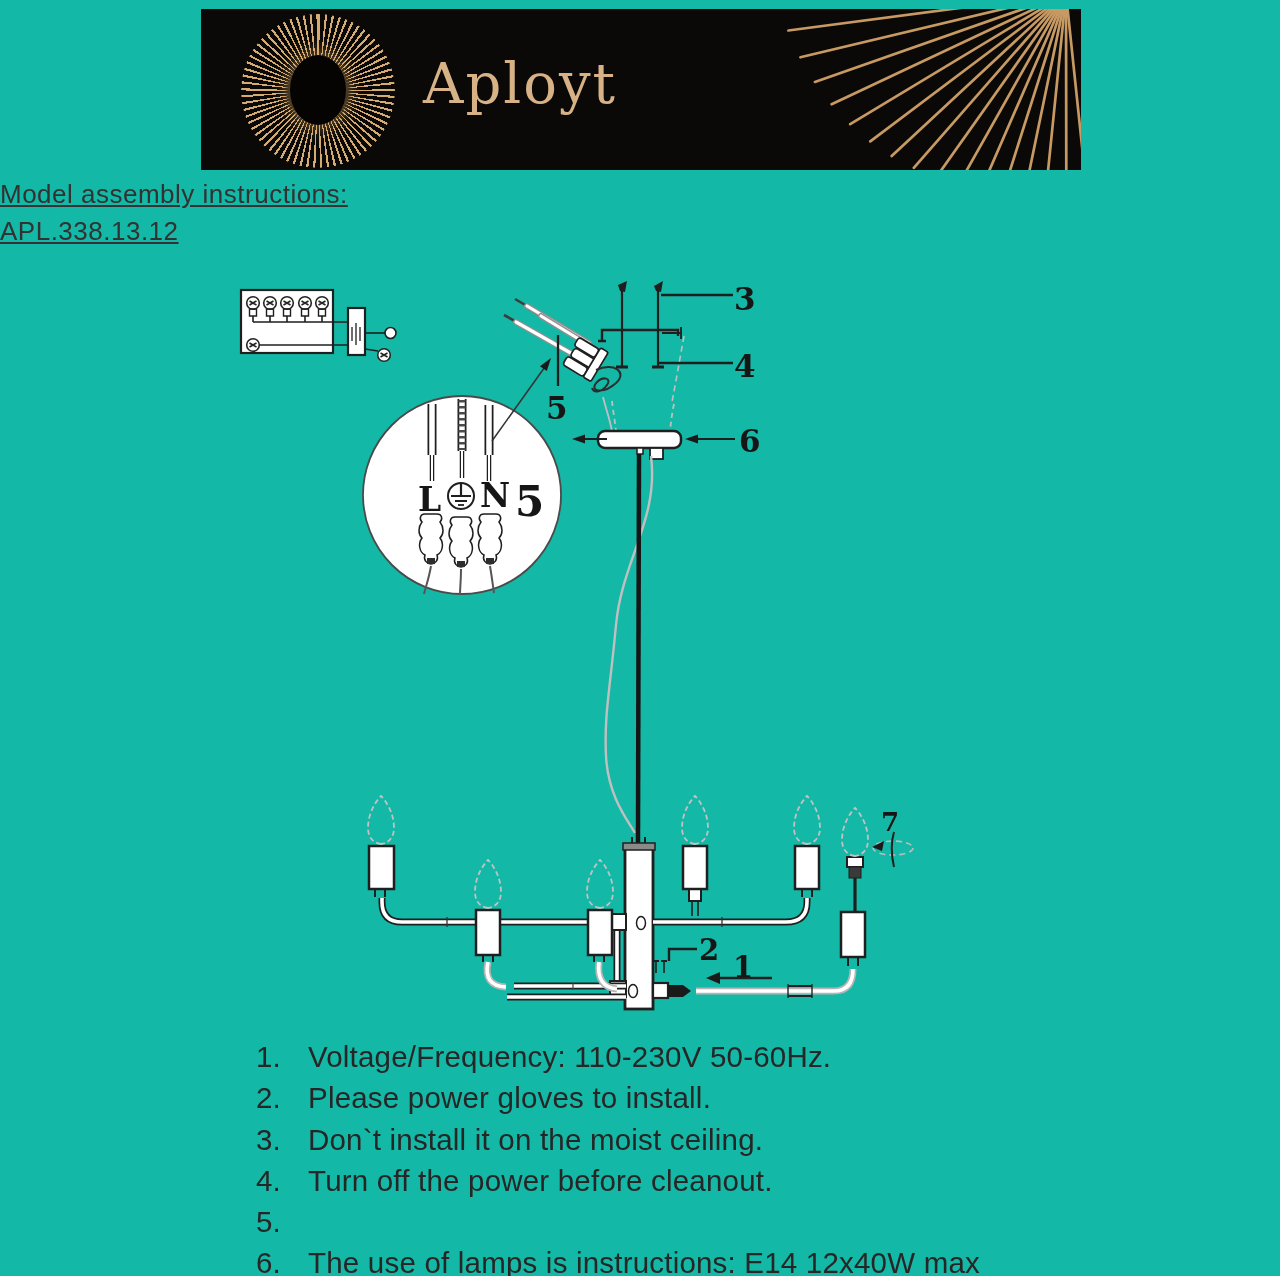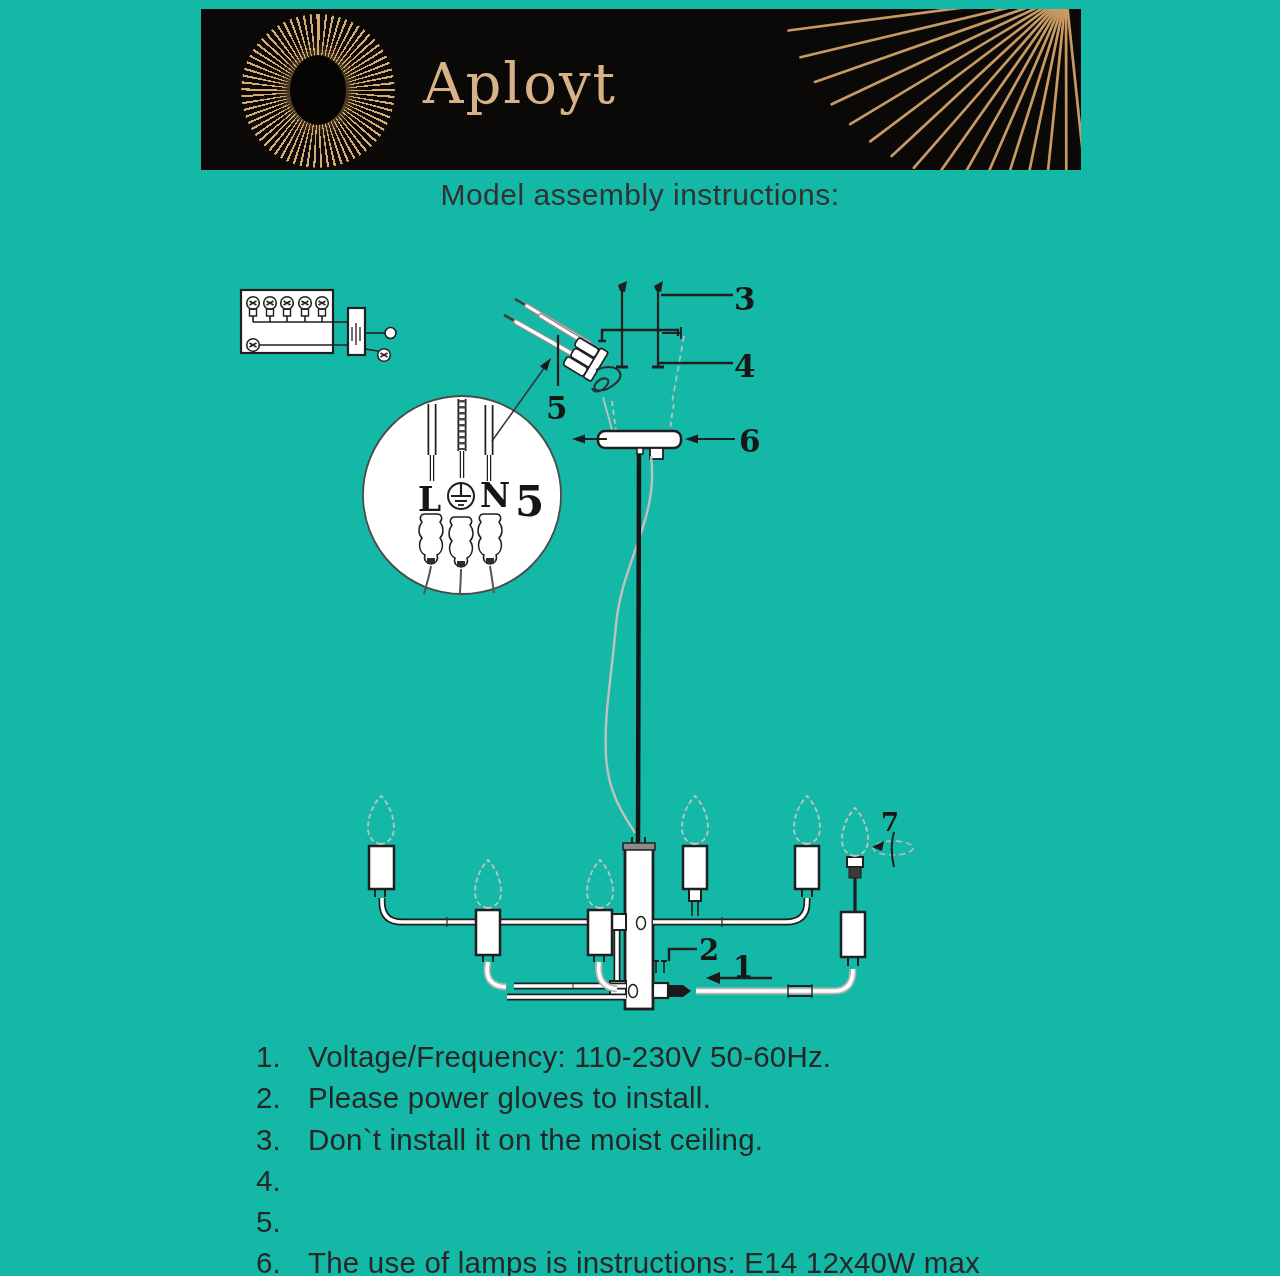--- a/index.html
+++ b/index.html
@@ -12,22 +12,22 @@
          background:repeating-conic-gradient(rgba(224,180,120,.95) 0deg 1.7deg, rgba(0,0,0,0) 1.7deg 5.2deg);
          -webkit-mask:radial-gradient(circle, transparent 0 27%, #000 31% 86%, transparent 90%);
          mask:radial-gradient(circle, transparent 0 27%, #000 31% 86%, transparent 90%);}
   .burst-core{position:absolute;left:89px;top:46px;width:56px;height:70px;border-radius:50%;
               background:#050403;box-shadow:0 0 16px 4px rgba(214,166,100,.5);}
   .brand{position:absolute;left:222px;top:42px;font-family:"DejaVu Serif",serif;font-size:56px;
          color:#d8b287;letter-spacing:2px;white-space:nowrap;}
   #fan{position:absolute;left:0;top:0;}
 
   
-  .title{position:absolute;left:0;top:176px;width:100%;text-align:center;color:#323232;
-         font-size:30px;line-height:37px;letter-spacing:.5px;}
+  .title{position:absolute;left:0;top:176px;width:100%;color:#323232;
+         font-size:26px;line-height:37px;letter-spacing:.5px;text-decoration:underline;}
 
   
   .inst{position:absolute;left:256px;top:1040px;width:840px;font-size:29.5px;color:#262626;letter-spacing:.2px;}
   .inst-row{display:flex;height:41.3px;align-items:flex-start;}
   .inst-num{width:52px;flex:none;}
 
   
   #diagram{position:absolute;left:0;top:0;}
   .part{fill:#fff;stroke:#1f1f1f;}
   .ln{stroke:#1f1f1f;fill:none;}
@@ -69,20 +69,21 @@
         <line x1="865" y1="-15" x2="599.4" y2="48.3" stroke="#c89a63" stroke-width="2.7" stroke-linecap="round"></line>
         <line x1="865" y1="-15" x2="587.4" y2="21.5" stroke="#c89a63" stroke-width="2.7" stroke-linecap="round"></line>
       </svg>
     <div class="burst"></div>
     <div class="burst-core"></div>
     <div class="brand">Aployt</div>
   </div>
 
   <div class="title">
     <div>Model assembly instructions:</div>
+    <div>APL.338.13.12</div>
   </div>
 
   <svg id="diagram" width="1280" height="1280" viewBox="0 0 1280 1280">
     <defs>
       <path id="bulbp" d="M0,0 C-8,-1 -13,-7 -13,-16 C-13,-31 -5,-43 0,-48 C5,-43 13,-31 13,-16 C13,-7 8,-1 0,0 Z"></path>
       <g id="screwg">
           <circle r="6.3"></circle>
           <path d="M-3.5,-2 L3.5,2 M-3.5,2 L3.5,-2"></path>
         </g>
       <path id="tArmL" d="M627,922 L402,922 Q382,922 382,902 L382,898"></path>
@@ -286,20 +287,21 @@
     <div class="inst-row">
       <span class="inst-num">2.</span>
       <span>Please power gloves to install.</span>
     </div>
     <div class="inst-row">
       <span class="inst-num">3.</span>
       <span>Don`t install it on the moist ceiling.</span>
     </div>
     <div class="inst-row">
       <span class="inst-num">4.</span>
+      <span>Turn off the power before cleanout.</span>
     </div>
     <div class="inst-row">
       <span class="inst-num">5.</span>
     </div>
     <div class="inst-row">
       <span class="inst-num">6.</span>
       <span>The use of lamps is instructions: E14 12x40W max</span>
     </div>
   </div>
 

